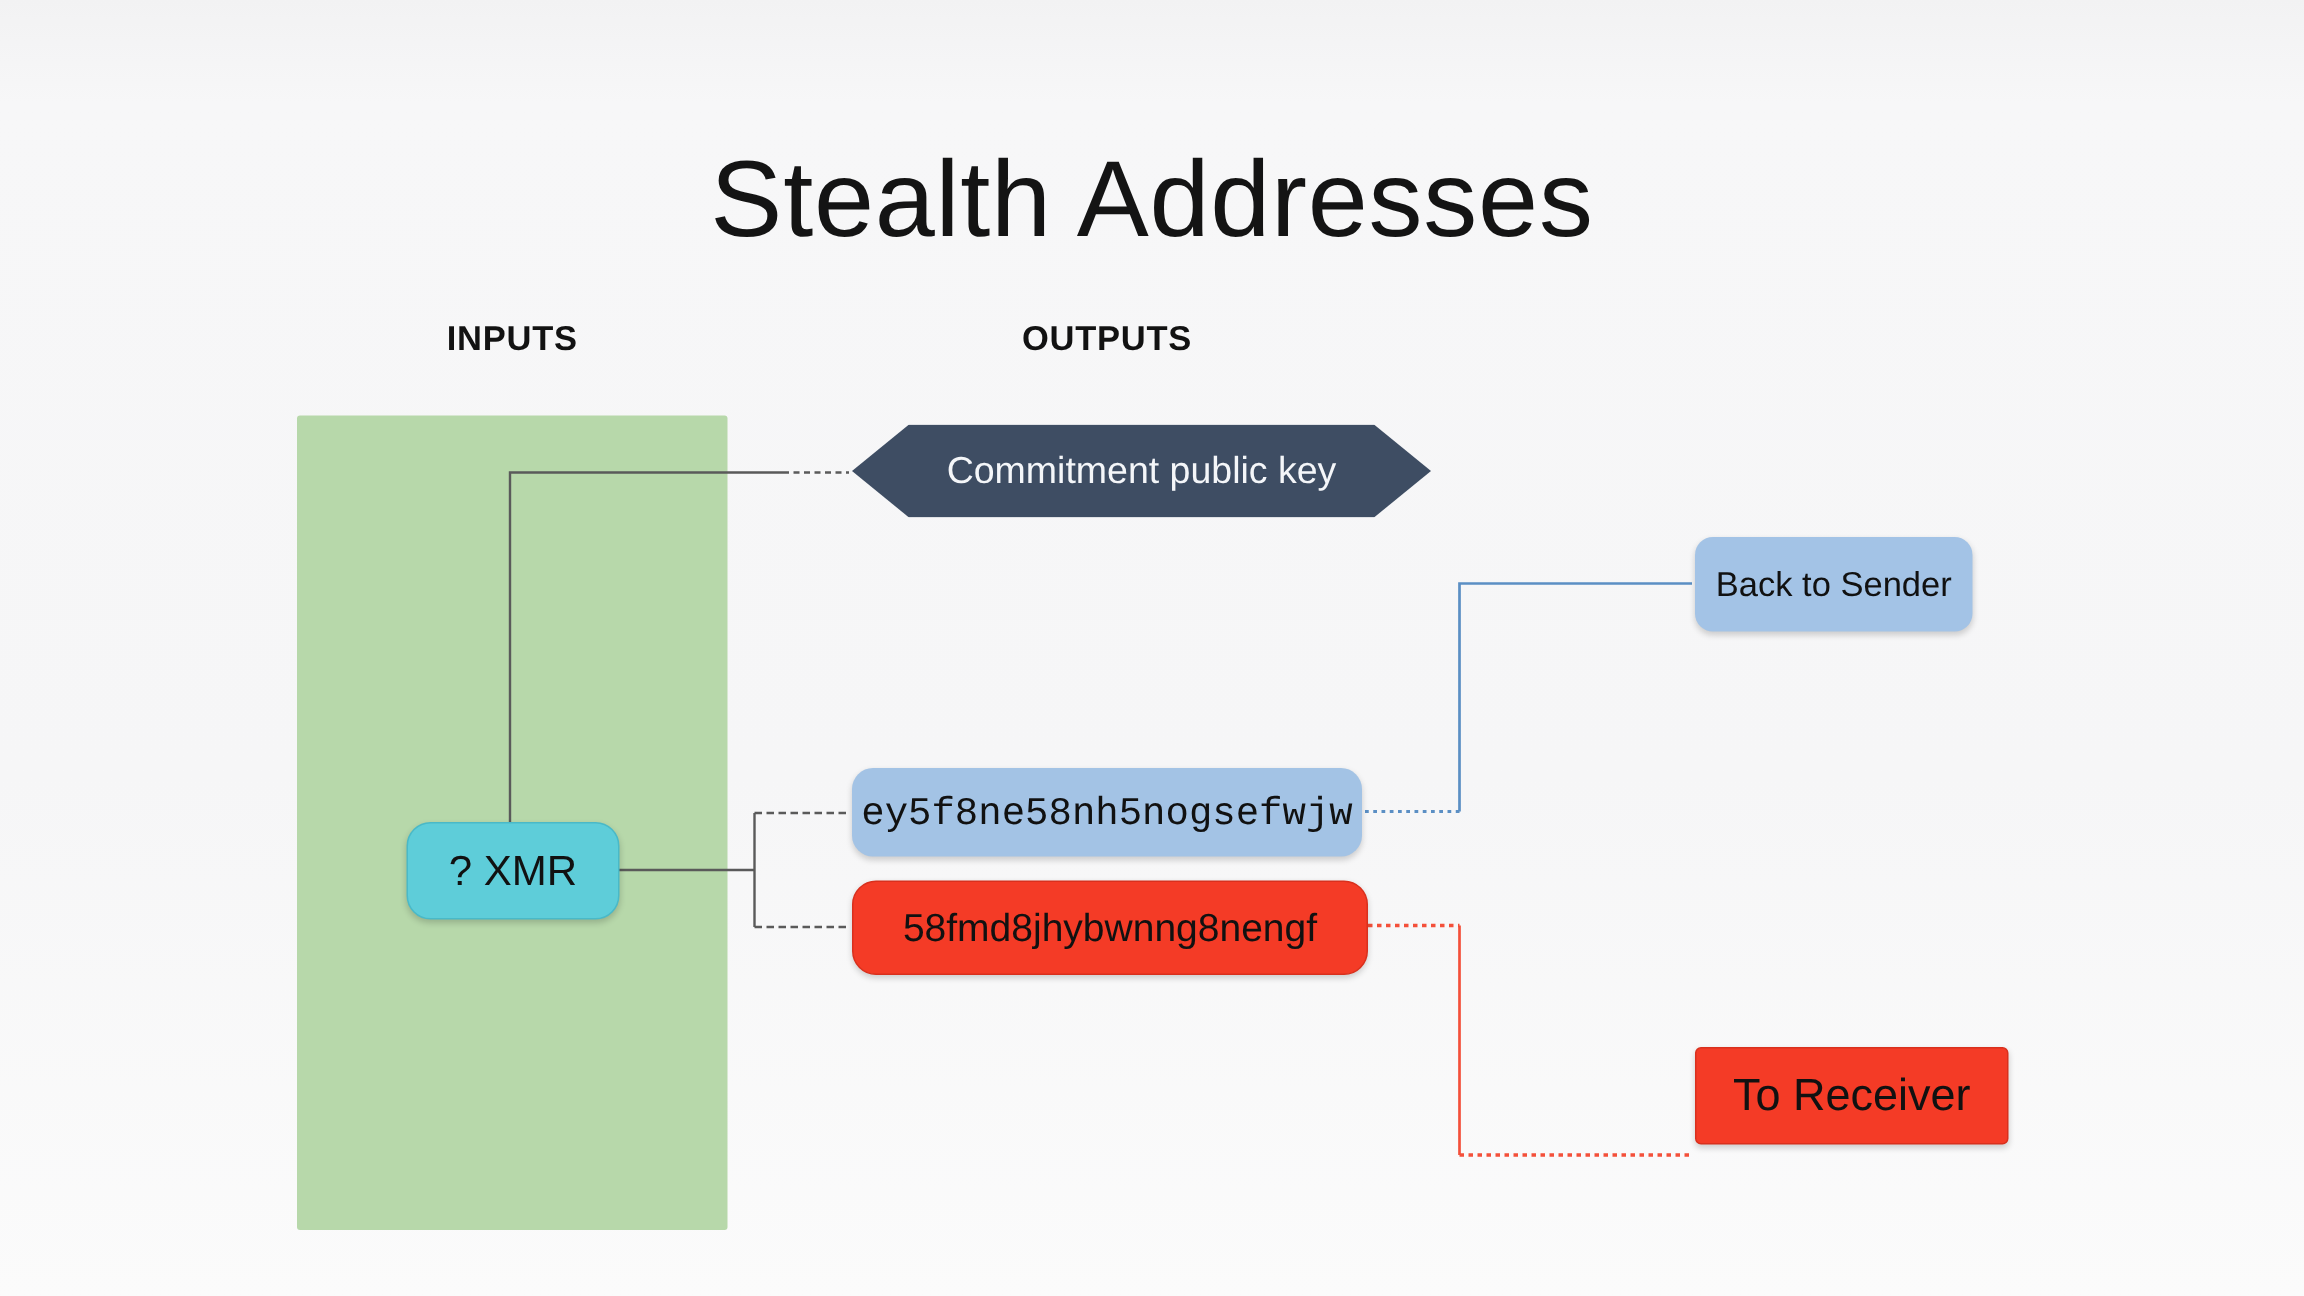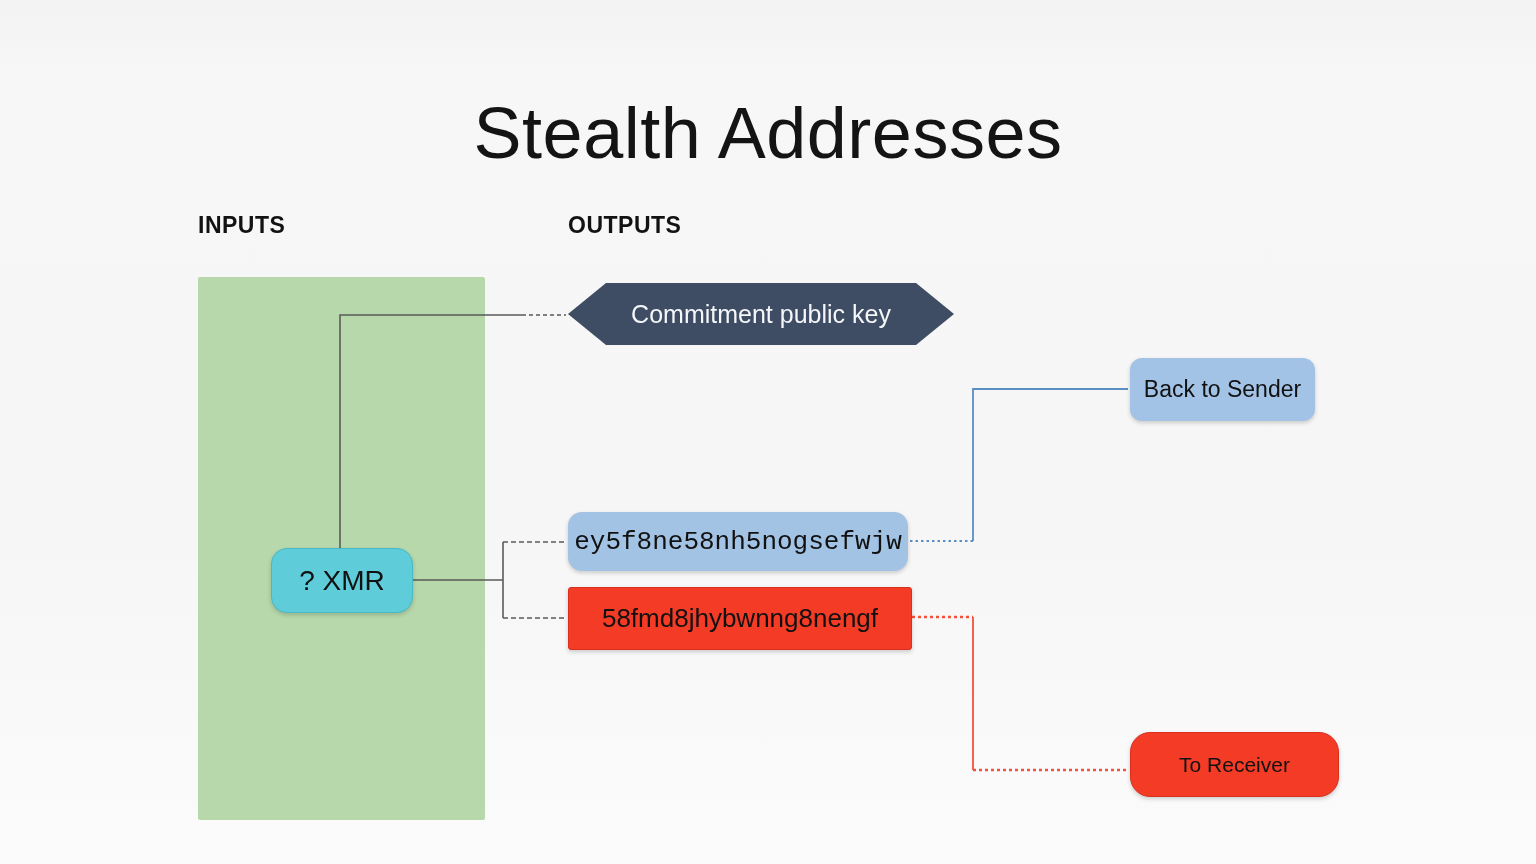--- a/index.html
+++ b/index.html
@@ -25,20 +25,21 @@
     font-weight: 300;
     letter-spacing: 0.5px;
     color: #141414;
   }
   .col-label {
     position: absolute;
     top: 212px;
     font-size: 23px;
     font-weight: 700;
     color: #121212;
+    text-align: center;
     letter-spacing: 0.5px;
   }
   .col-label.inputs  { left: 198px; width: 287px; }
   .col-label.outputs { left: 568px; width: 340px; }
 
   .inputs-panel {
     position: absolute;
     left: 198px; top: 277px;
     width: 287px; height: 543px;
     background: #b7d8aa;
@@ -82,37 +83,37 @@
     background: #a3c3e5;
     border-radius: 14px;
     font-size: 26px;
     font-family: Liberation Mono, monospace;
   }
   .node-addr-red {
     left: 568px; top: 587px;
     width: 342px; height: 61px;
     background: #f43b26;
     border: 1px solid #d9301d;
-    border-radius: 3px;
+    border-radius: 16px;
     font-size: 26px;
   }
   .node-back-sender {
     left: 1130px; top: 358px;
     width: 185px; height: 63px;
     background: #a3c3e6;
     border-radius: 12px;
     font-size: 23px;
   }
   .node-to-receiver {
-    left: 1130px; top: 732px;
+    left: 1130px; top: 698px;
     width: 207px; height: 63px;
     background: #f43b26;
     border: 1px solid #d9301d;
-    border-radius: 20px;
-    font-size: 21px;
+    border-radius: 4px;
+    font-size: 30px;
   }
 </style>
 </head>
 <body>
 
 <div class="canvas">
 
   <div class="slide-title">Stealth Addresses</div>
 
   <div class="col-label inputs">INPUTS</div>

